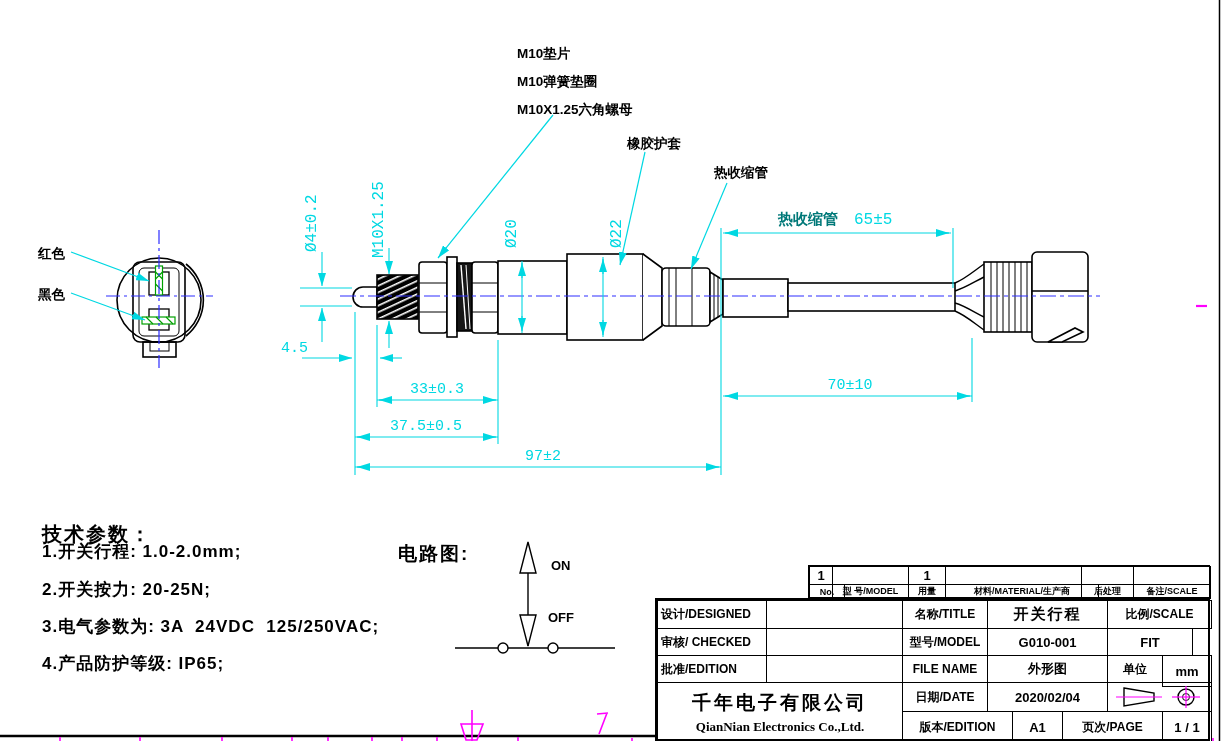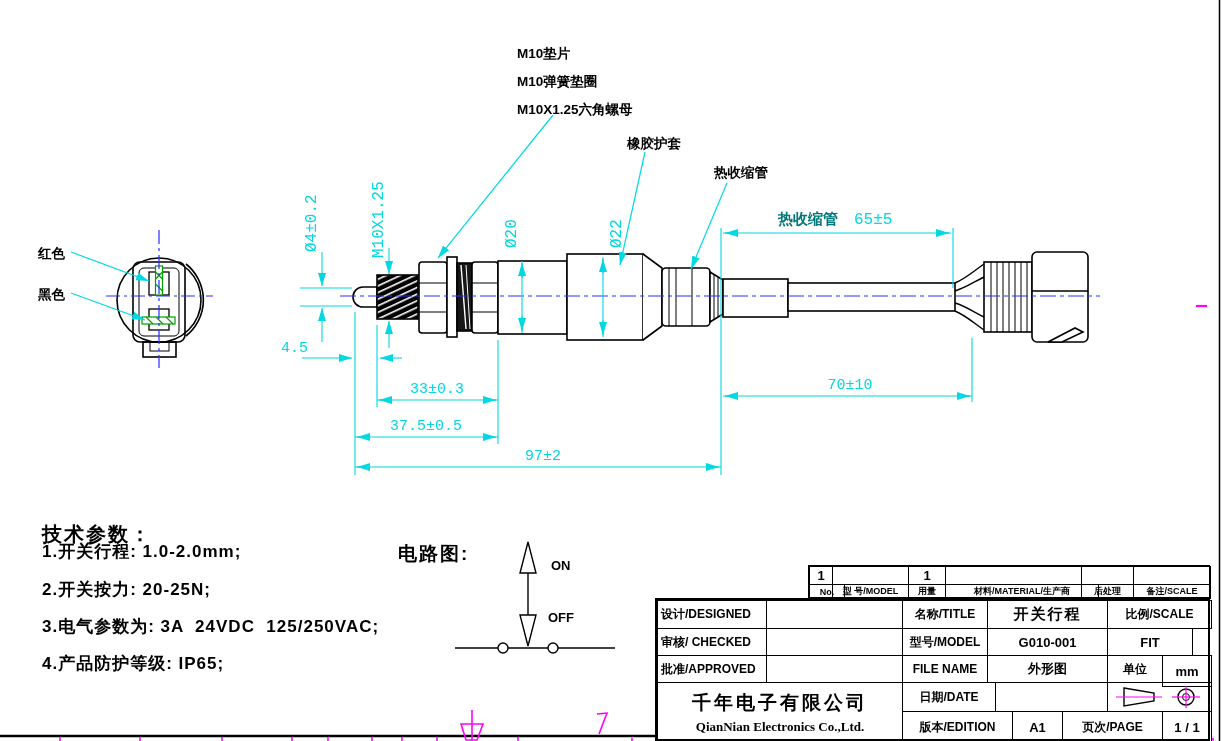--- a/index.html
+++ b/index.html
@@ -290,33 +290,34 @@
   <div class="cell" style="left:245px;top:0;width:86px;height:29px">名称/TITLE</div>
   <div class="cell big" style="left:330px;top:0;width:121px;height:29px">开关行程</div>
   <div class="cell" style="left:450px;top:0;width:105px;height:29px">比例/SCALE</div>
 
   <div class="cell left" style="left:0;top:28px;width:110px;height:28px">审核/ CHECKED</div>
   <div class="cell" style="left:109px;top:28px;width:137px;height:28px"></div>
   <div class="cell" style="left:245px;top:28px;width:86px;height:28px">型号/MODEL</div>
   <div class="cell val" style="left:330px;top:28px;width:121px;height:28px">G010-001</div>
   <div class="cell val" style="left:450px;top:28px;width:86px;height:28px">FIT</div>
 
-  <div class="cell left" style="left:0;top:55px;width:110px;height:28px">批准/APPROVED</div>
+  <div class="cell left" style="left:0;top:55px;width:110px;height:28px">批准/EDITION</div>
   <div class="cell" style="left:109px;top:55px;width:137px;height:28px"></div>
   <div class="cell" style="left:245px;top:55px;width:86px;height:28px">FILE NAME</div>
   <div class="cell val" style="left:330px;top:55px;width:121px;height:28px">外形图</div>
   <div class="cell" style="left:450px;top:55px;width:56px;height:28px">单位</div>
   <div class="cell val" style="left:505px;top:55px;width:50px;height:32px">mm</div>
 
   <div class="cell company" style="left:0;top:82px;width:246px;height:61px">
     <div class="cn">千年电子有限公司</div>
     <div class="en">QianNian Electronics Co.,Ltd.</div>
   </div>
 
-  <div class="cell" style="left:245px;top:82px;width:94px;height:30px">日期/DATE</div>
+  <div class="cell" style="left:245px;top:82px;width:86px;height:30px">日期/DATE</div>
+  <div class="cell val" style="left:330px;top:82px;width:121px;height:30px">2020/02/04</div>
   <div class="cell" style="left:450px;top:82px;width:105px;height:30px">
     <svg width="100" height="26" viewBox="0 0 100 26">
       <polygon points="14,4 44,9 44,17 14,22" fill="none" stroke="#000" stroke-width="1.4"></polygon>
       <line x1="6" y1="13" x2="52" y2="13" stroke="#ff00ff" stroke-width="1.2"></line>
       <circle cx="76" cy="13" r="8" fill="none" stroke="#000" stroke-width="1.4"></circle>
       <circle cx="76" cy="13" r="3.5" fill="none" stroke="#000" stroke-width="1"></circle>
       <line x1="62" y1="13" x2="90" y2="13" stroke="#ff00ff" stroke-width="1.2"></line>
       <line x1="76" y1="2" x2="76" y2="24" stroke="#ff00ff" stroke-width="1.2"></line>
     </svg>
   </div>

